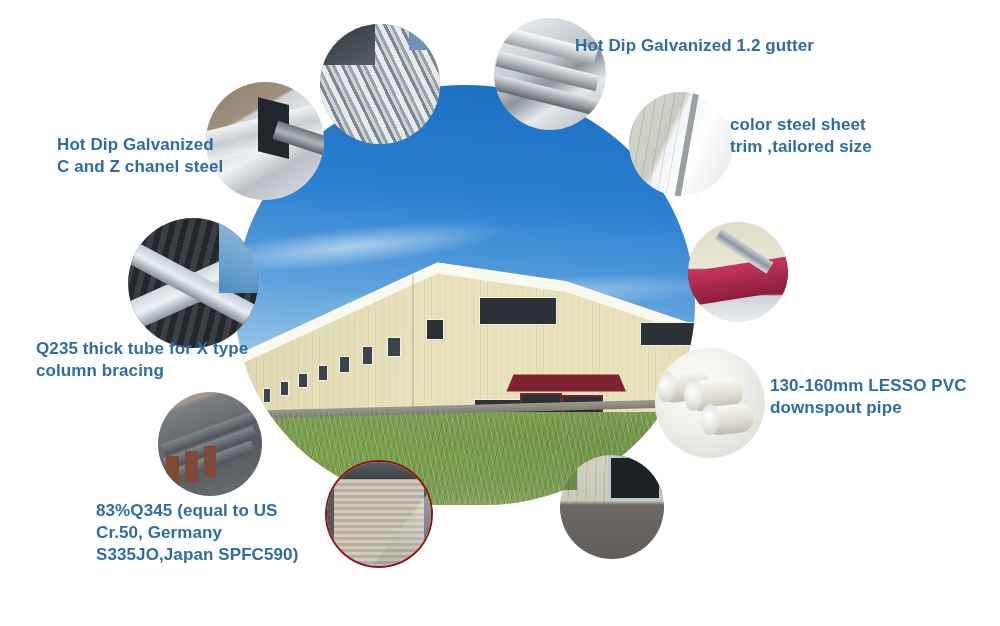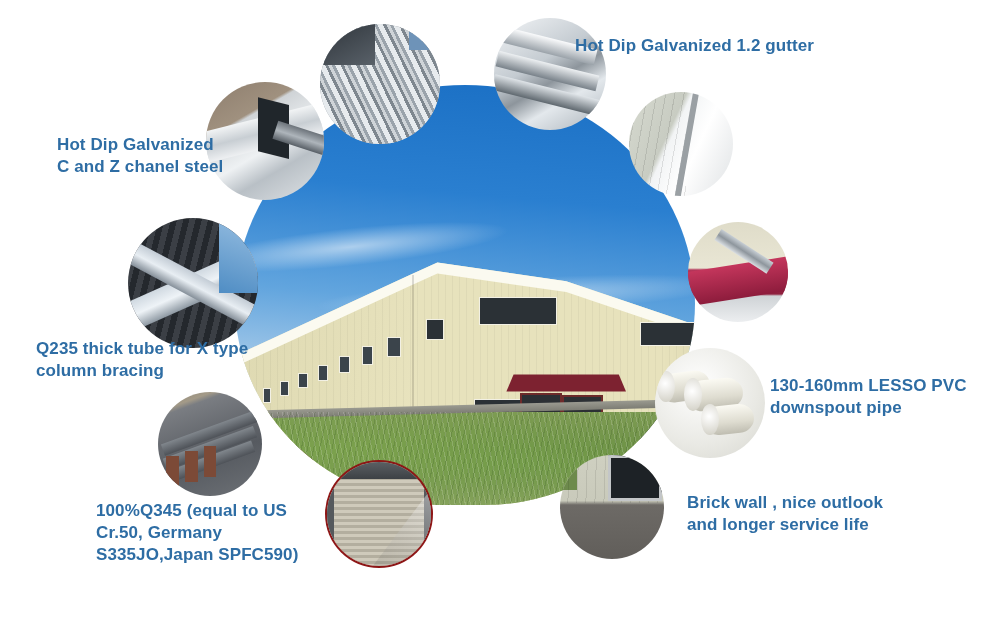--- a/index.html
+++ b/index.html
@@ -292,28 +292,28 @@
     </div>
   </div>
 
 
   <div class="lbl s17" style="left:57px;top:134px;">Hot Dip Galvanized
 C and Z chanel steel</div>
 
   <div class="lbl s17" style="left:36px;top:338px;">Q235 thick tube  for X type
 column bracing</div>
 
-  <div class="lbl s17" style="left:96px;top:500px;">100%Q345 (equal to US
+  <div class="lbl s17" style="left:96px;top:500px;">83%Q345 (equal to US
 Cr.50, Germany
 S335JO,Japan SPFC590)</div>
 
 
   <div class="lbl s17" style="left:575px;top:35px;">Hot Dip Galvanized 1.2 gutter</div>
 
+  <div class="lbl s17" style="left:730px;top:114px;">color steel sheet
+trim ,tailored size</div>
 
 
   <div class="lbl s17" style="left:770px;top:375px;">130-160mm   LESSO PVC
 downspout pipe</div>
 
-  <div class="lbl s17" style="left:687px;top:492px;">Brick wall , nice outlook
-and longer service life</div>
 
 </div>
 
 </body></html>

